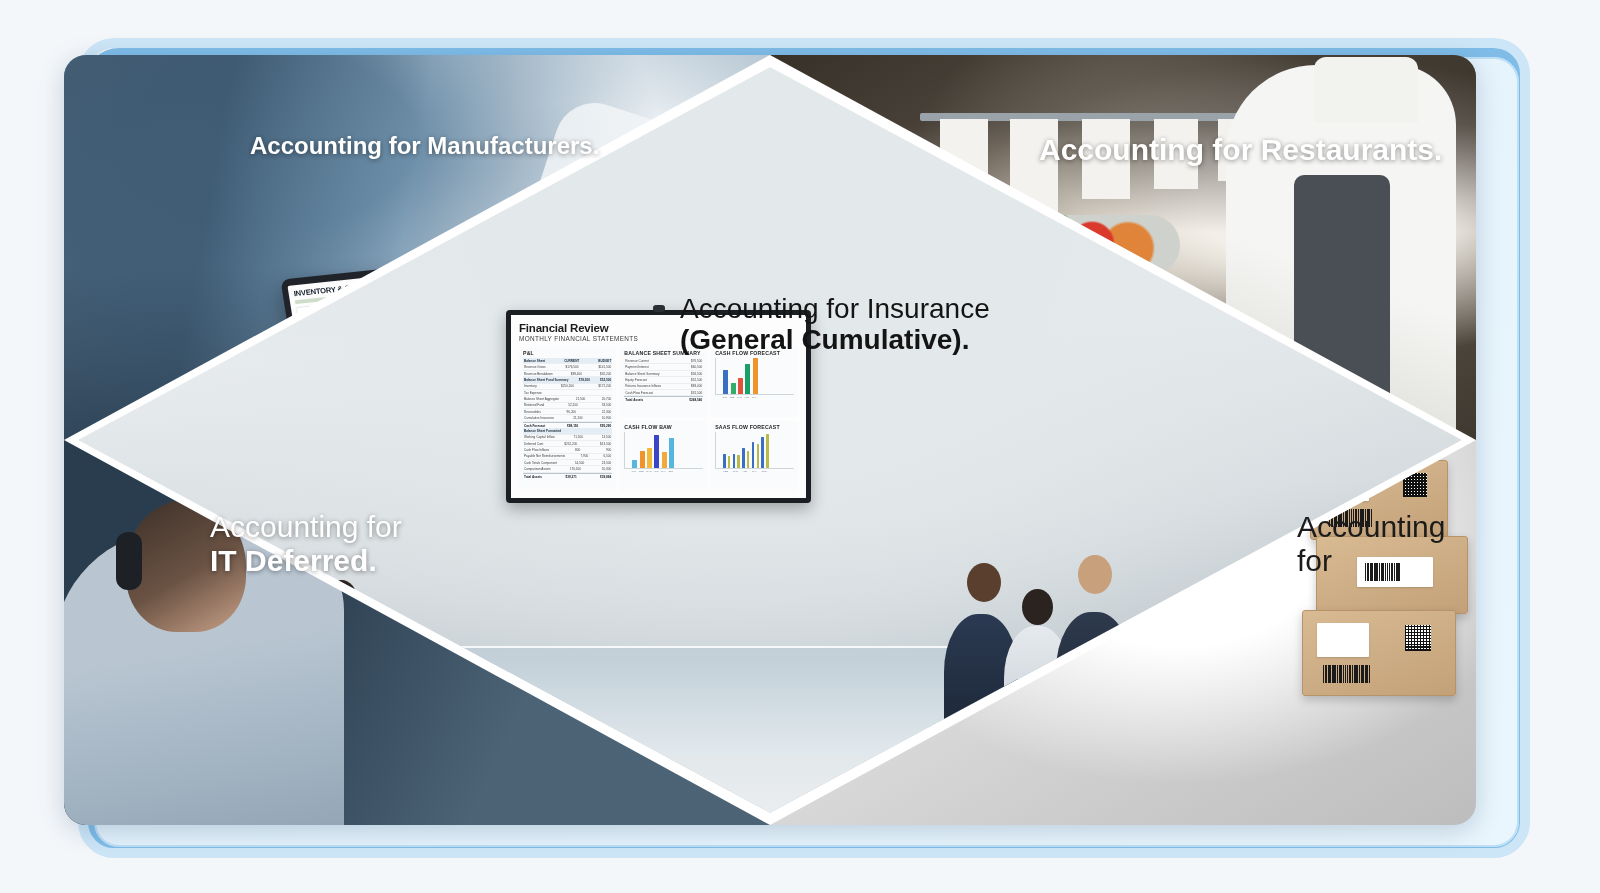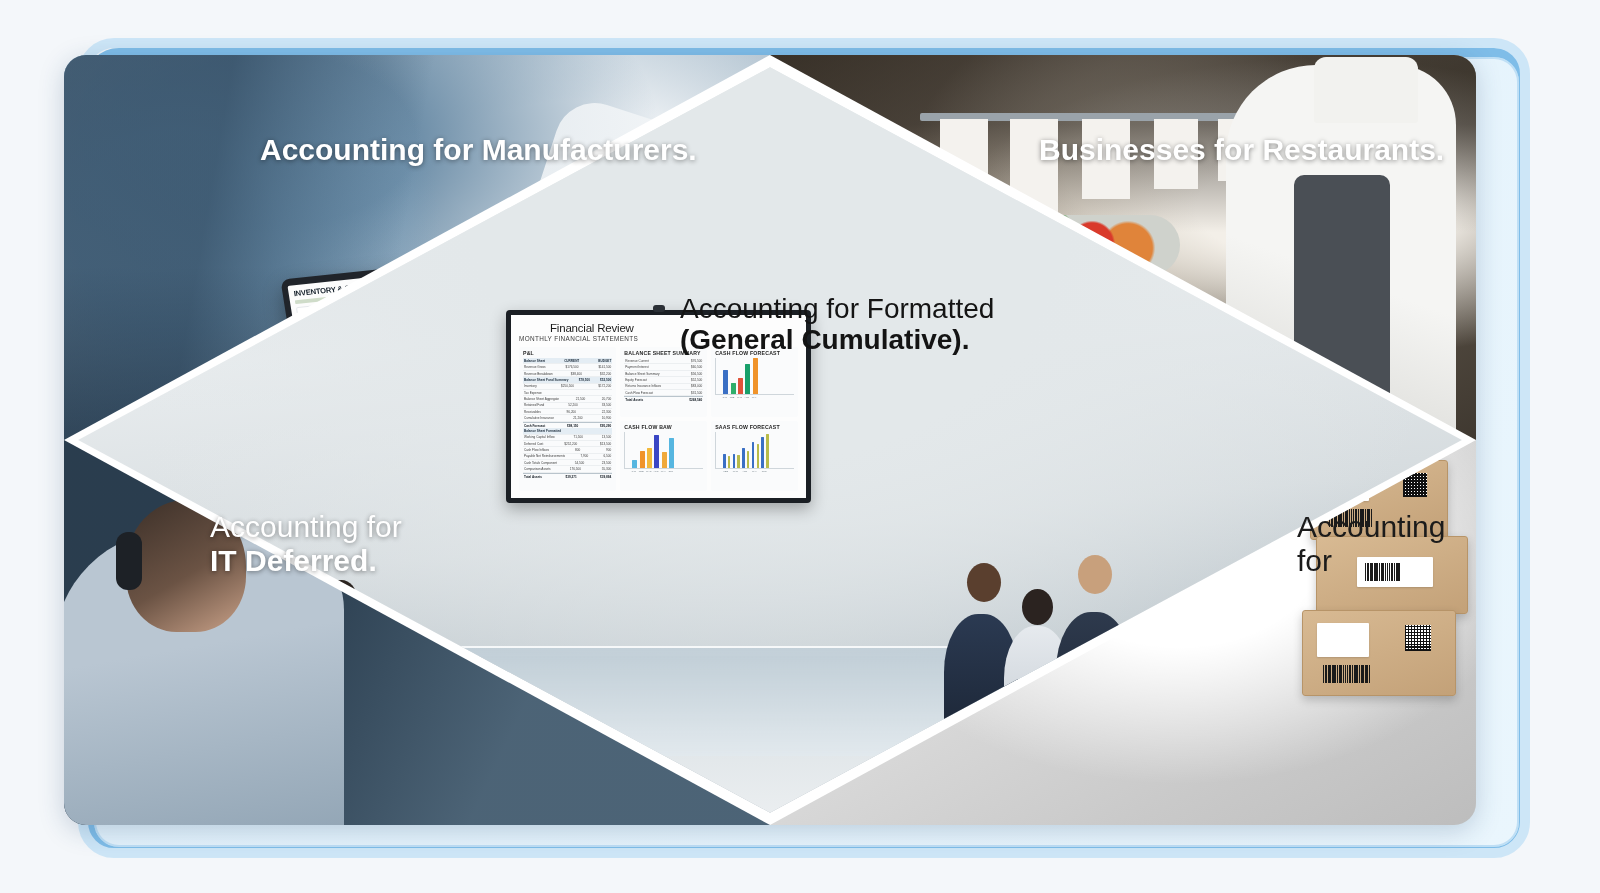--- a/index.html
+++ b/index.html
@@ -108,21 +108,21 @@
   
   .tv{
     position:absolute;left:442px;top:255px;width:295px;height:183px;
     background:#1b1f24;border-radius:4px;padding:5px;
     box-shadow:0 6px 16px rgba(0,0,0,.3);
   }
   .tv-cam{position:absolute;left:50%;top:-5px;transform:translateX(-50%);
     width:12px;height:7px;border-radius:3px;background:#2b3036;}
   .tv-screen{width:100%;height:100%;background:#fdfdfd;overflow:hidden;
     display:flex;flex-direction:column;padding:7px 8px;box-sizing:border-box;}
-  .fr-title{font-size:11.5px;font-weight:400;color:#1c1c1c;letter-spacing:-.2px;line-height:1.05;margin-left:31px;}
+  .fr-title{font-size:11.5px;font-weight:700;color:#1c1c1c;letter-spacing:-.2px;line-height:1.05;}
   .fr-sub{font-size:6.4px;color:#3a3a3a;letter-spacing:.35px;margin-top:1px;}
   .fr-grid{display:grid;grid-template-columns:1.12fr 1fr 1fr;gap:4px;margin-top:5px;flex:1;}
   .fr-card{background:#fafbfc;border-radius:2px;padding:3px 4px;overflow:hidden;}
   .fr-card h5{margin:0 0 2px 0;font-size:5.2px;font-weight:700;color:#1d1d1d;letter-spacing:.2px;}
   .fr-col-r{display:flex;flex-direction:column;gap:4px;}
   .mini-row{display:flex;justify-content:space-between;font-size:3.1px;color:#3c3c3c;
     padding:.7px 1px;border-bottom:.4px solid #eceff1;}
   .mini-row.hdr{font-weight:700;color:#20303f;background:#e4edf4;}
   .mini-row.tot{font-weight:700;color:#101820;border-top:.6px solid #b9c4cc;border-bottom:none;}
   .mini-row span:nth-child(2),.mini-row span:nth-child(3){min-width:13px;text-align:right;}
@@ -167,21 +167,21 @@
     repeating-linear-gradient(0deg,#111 0 1.5px,transparent 1.5px 3px),
     repeating-linear-gradient(90deg,#111 0 1.5px,transparent 1.5px 3px);
     background-color:#fff;}
 
   
   .title{position:absolute;line-height:1.12;z-index:40;}
   .t-light{font-weight:400;}
   .t-bold{font-weight:700;}
   .t-white{color:#ffffff;text-shadow:0 1px 5px rgba(0,0,0,.45);}
   .t-dark{color:#1b1b1b;}
-  .t-mfg{left:196px;top:78px;font-size:30px;}
+  .t-mfg{left:186px;top:78px;font-size:24px;}
   .t-rest{left:975px;top:78px;font-size:30px;}
   .t-it{left:146px;top:455px;font-size:30px;}
   .t-ecom{left:1233px;top:455px;font-size:30px;}
   .t-center{left:616px;top:238px;font-size:28px;text-align:left;}
   .t-center .l1{font-weight:400;color:#141414;}
   .t-center .l2{font-weight:700;color:#141414;}
 </style>
 </head>
 <body>
 
@@ -618,30 +618,30 @@
               </div>
             </div>
 
           </div>
         </div>
       </div>
     </div>
 
     <div class="title t-mfg t-white t-bold">Accounting for Manufacturers.</div>
 
-    <div class="title t-rest t-white t-bold">Businesses for Restaurants.</div>
+    <div class="title t-rest t-white t-bold">Accounting for Restaurants.</div>
 
     <div class="title t-it">
       <div class="t-light t-white">Accounting for</div>
       <div class="t-bold t-white">IT Deferred.</div>
     </div>
 
     <div class="title t-ecom">
       <div class="t-light t-dark">Accounting for</div>
     </div>
 
     <div class="title t-center">
-      <div class="l1">Accounting for Formatted</div>
+      <div class="l1">Accounting for Insurance</div>
       <div class="l2">(General Cumulative).</div>
     </div>
 
   </div>
 </div>
 
 </body></html>

